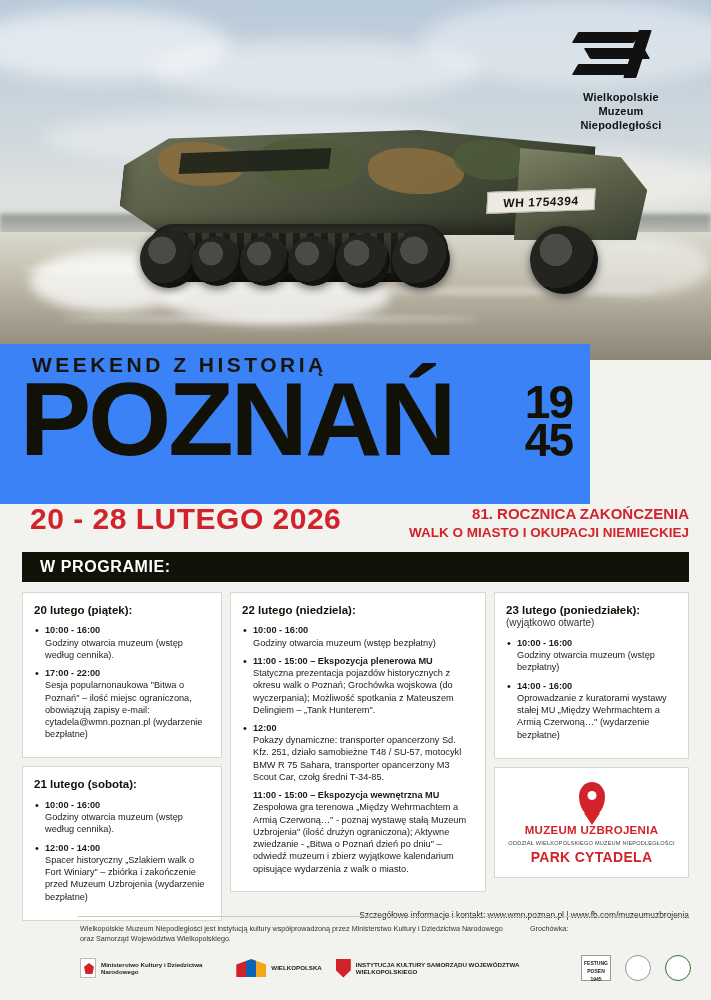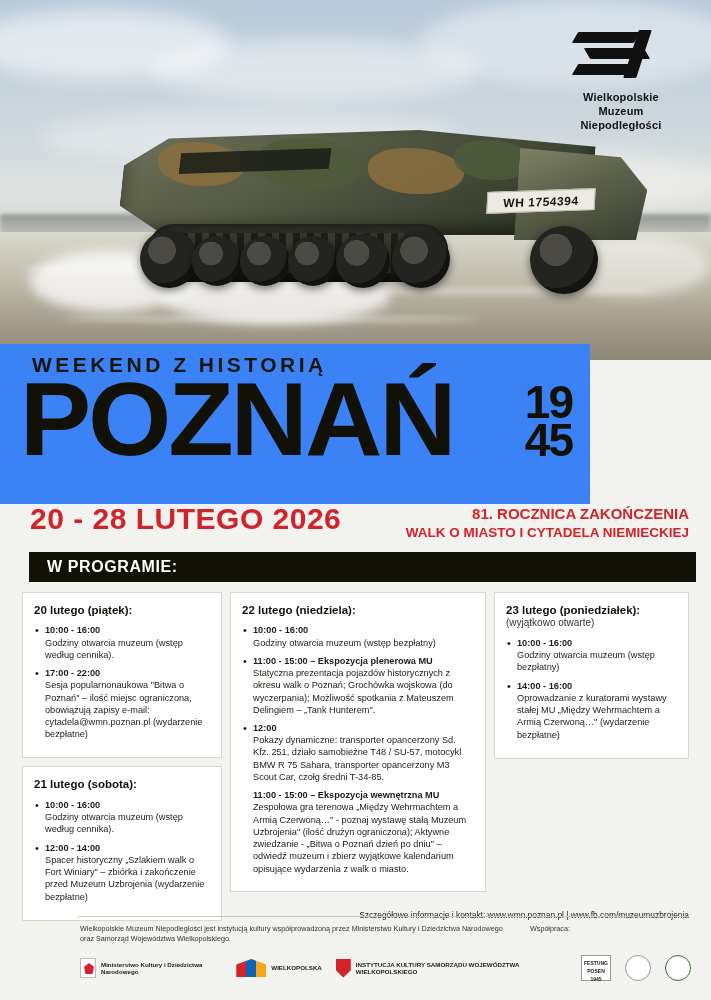--- a/index.html
+++ b/index.html
@@ -175,21 +175,20 @@
   .anniv .l2 { font-size: 13.5px; }
 
   
   .progbar {
     position: absolute; left: 22px; top: 552px; width: 667px; height: 30px;
     background: #121208;
     color: #ffffff;
     font: 700 16px/30px "Liberation Sans", sans-serif;
     letter-spacing: .6px;
     padding-left: 18px;
-    margin-left: 7px;
   }
 
   
   .cols {
     position: absolute; left: 22px; top: 592px; width: 667px; height: 300px;
     display: flex; gap: 8px;
   }
   .col { display: flex; flex-direction: column; gap: 8px; }
   .col-1 { width: 200px; align-items: center; }
   .col-2 { width: 256px; }
@@ -370,21 +369,21 @@
     <div class="year">
       <span>19</span>
       <span>45</span>
     </div>
   </div>
 
   <div class="daterow">
     <div class="dates">20 - 28 LUTEGO 2026</div>
     <div class="anniv">
       <div class="l1">81. ROCZNICA ZAKOŃCZENIA</div>
-      <div class="l2">WALK O MIASTO I CYTADELA NIEMIECKIEJ</div>
+      <div class="l2">WALK O MIASTO I OKUPACJI NIEMIECKIEJ</div>
     </div>
   </div>
 
   <div class="progbar">W PROGRAMIE:</div>
 
   <div class="cols">
 
     <div class="col col-1">
       <div class="card">
         <h3>20 lutego (piątek):</h3>
@@ -450,28 +449,36 @@
             <span class="tm">10:00 - 16:00</span>
             <span class="sub">Godziny otwarcia muzeum (wstęp bezpłatny)</span>
           </li>
           <li>
             <span class="tm">14:00 - 16:00</span>
             <span class="sub">Oprowadzanie z kuratorami wystawy stałej MU „Między Wehrmachtem a Armią Czerwoną…" (wydarzenie bezpłatne)</span>
           </li>
         </ul>
       </div>
 
+      <div class="cyt-card">
+        <div class="pin">
+            <i></i>
+          </div>
+        <div class="cyt-1">MUZEUM UZBROJENIA</div>
+        <div class="cyt-2">ODDZIAŁ WIELKOPOLSKIEGO MUZEUM NIEPODLEGŁOŚCI</div>
+        <div class="cyt-3">PARK CYTADELA</div>
+      </div>
     </div>
   </div>
 
   <div class="contact">Szczegółowe informacje i kontakt: www.wmn.poznan.pl  |  www.fb.com/muzeumuzbrojenia</div>
   <div class="rule"></div>
 
   <div class="footer-text">Wielkopolskie Muzeum Niepodległości jest instytucją kultury współprowadzoną przez Ministerstwo Kultury i Dziedzictwa Narodowego oraz Samorząd Województwa Wielkopolskiego.</div>
-  <div class="wsp">Współpraca:</div>
+  <div class="wsp">Grochówka:</div>
 
   <div class="logos">
     <div class="lg">
       <span class="eagle"></span>
       <span>Ministerstwo Kultury
 i Dziedzictwa Narodowego</span>
     </div>
     <div class="lg">
       <span class="wlkp-mark"></span>
       <span>WIELKOPOLSKA</span>

